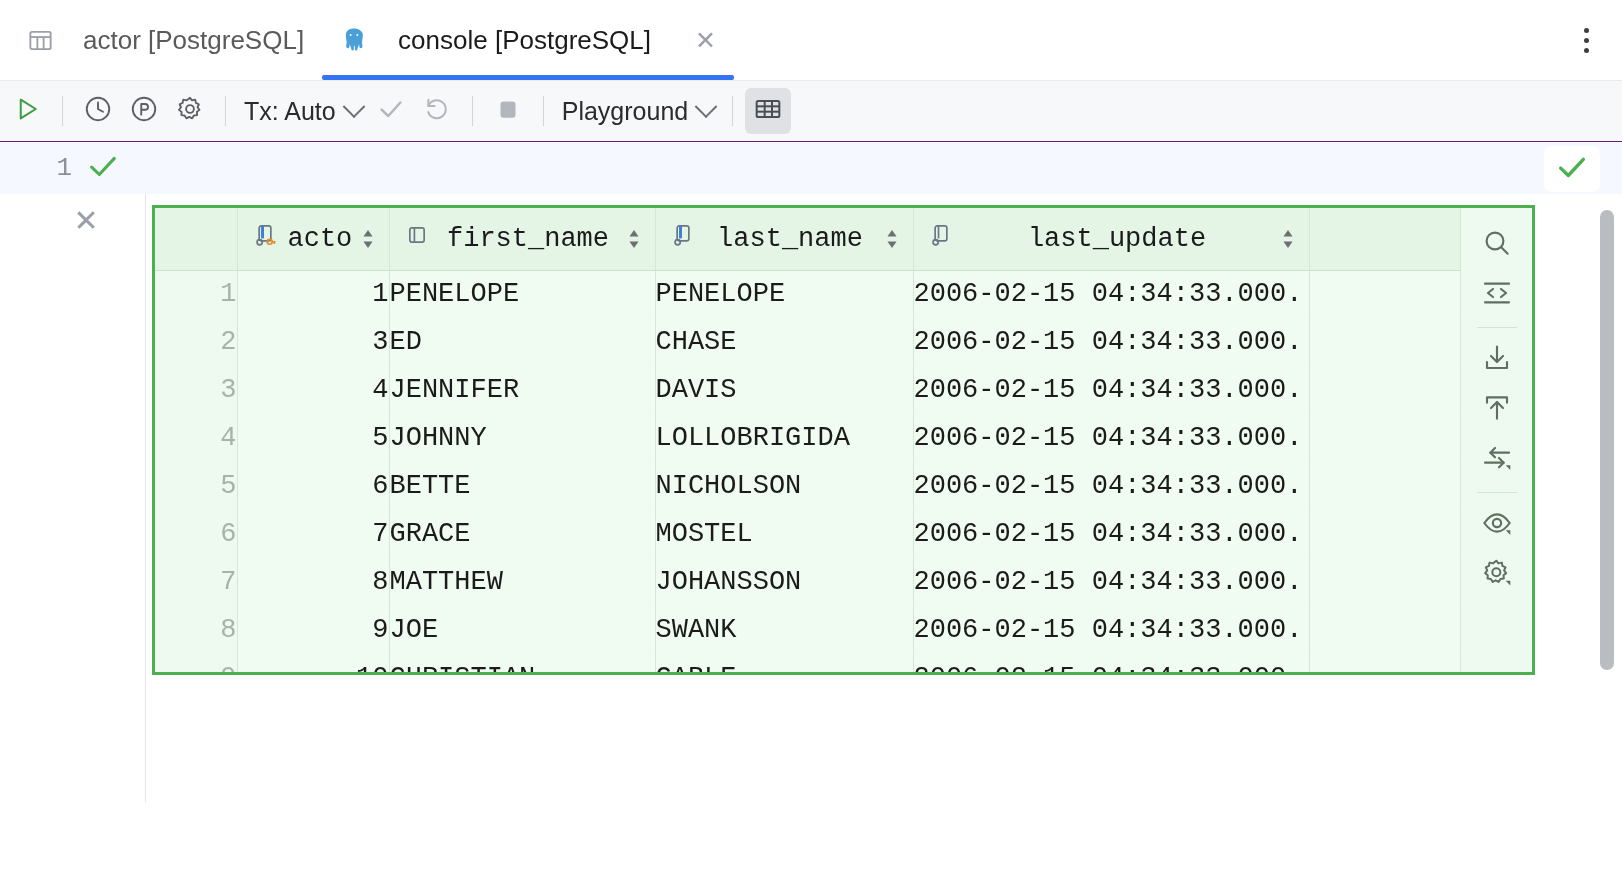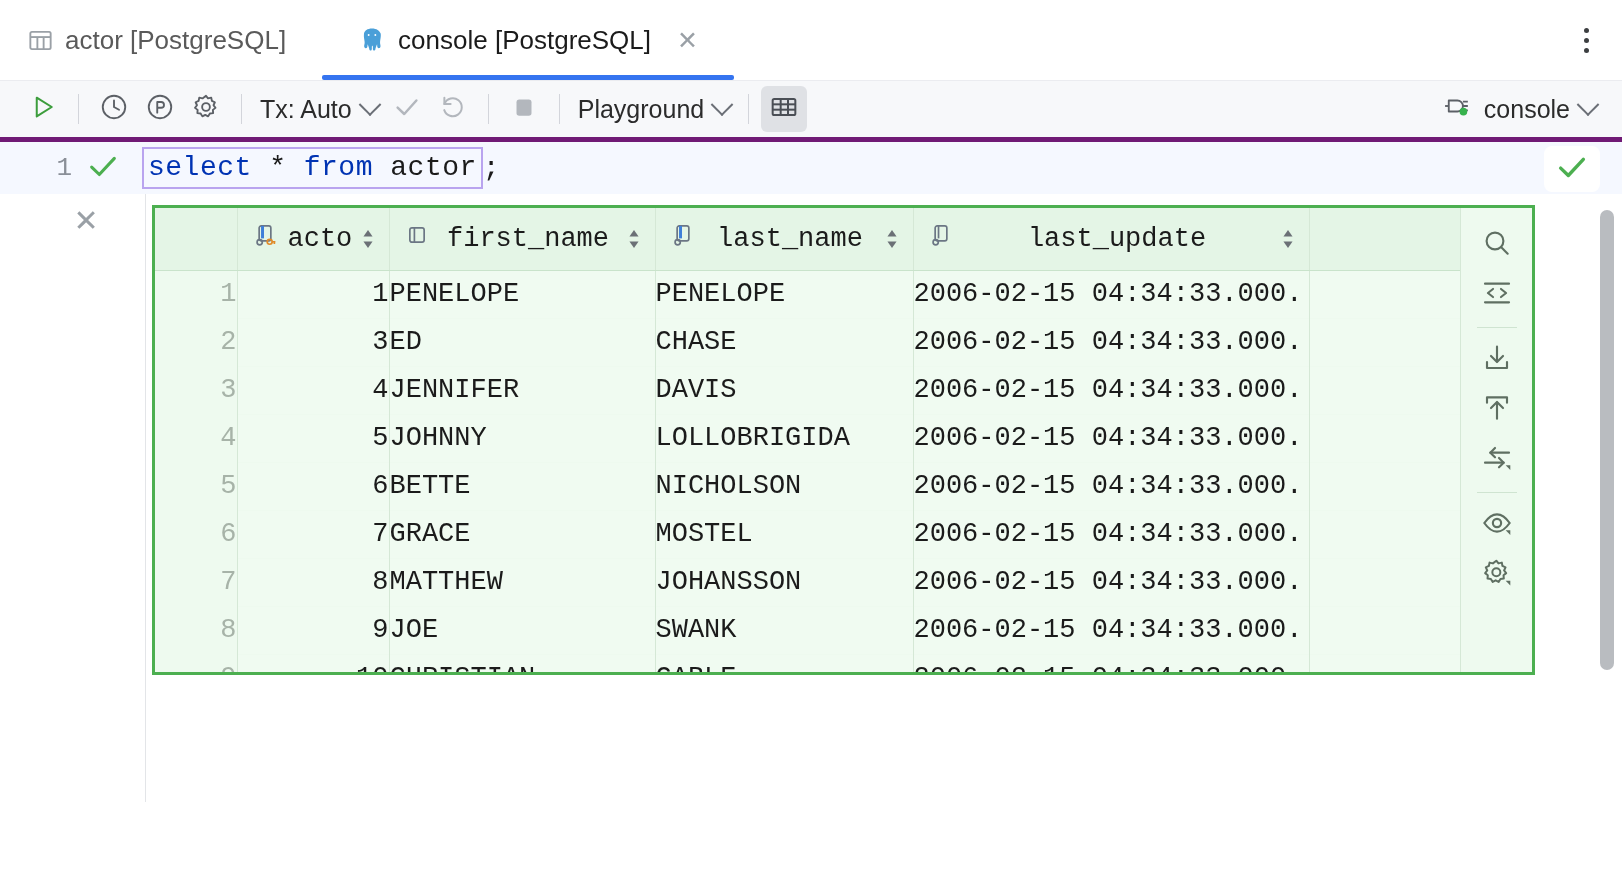--- a/index.html
+++ b/index.html
@@ -10,22 +10,22 @@
     overflow: hidden;
   }
   .app { position: relative; width: 1622px; height: 872px; background: #ffffff; }
 
   
   .tabbar {
     position: absolute; left: 0; top: 0; width: 1622px; height: 80px;
     background: #ffffff; display: flex; align-items: center;
   }
   .tab {
-    display: flex; align-items: center; gap: 12px;
-    height: 80px; padding: 0 36px; position: relative;
+    display: flex; align-items: center; gap: 30px;
+    height: 80px; padding: 0 18px; position: relative;
     font-size: 26px; color: #4a4a4a; white-space: nowrap;
   }
   .tab.inactive { color: #5a5a5a; padding-left: 28px; }
   .tab.active { color: #1b1b1b; text-align: center; }
   .tab.active::after {
     content: ""; position: absolute; left: 0; right: 0; bottom: 0;
     height: 5px; background: #3574f0; border-radius: 2px;
   }
   .tab-close {
     font-size: 25px; color: #9aa0a6; margin-left: 14px; line-height: 1;
@@ -36,22 +36,22 @@
   .kebab {
     position: absolute; right: 22px; top: 20px; width: 28px; height: 40px;
     display: flex; flex-direction: column; align-items: center;
     justify-content: center; gap: 5px; cursor: pointer;
   }
   .kebab i { width: 5px; height: 5px; border-radius: 50%; background: #3c3f41; display: block; }
 
   
   .toolbar {
     position: absolute; left: 0; top: 80px; width: 1622px; height: 62px;
-    background: #f7f8fa; border-top: 1px solid #ebecf0; border-bottom: 5px solid #701a75;
-    display: flex; align-items: center; padding: 0 20px;
+    background: #f7f8fa; border-top: 1px solid #ebecf0; border-bottom: 1px solid #701a75;
+    display: flex; align-items: center; padding: 0 4px;
   }
   .tb-btn {
     width: 46px; height: 46px; display: flex; align-items: center;
     justify-content: center; border-radius: 6px; cursor: pointer; flex: 0 0 auto;
   }
   .tb-btn.pressed { background: #dfe1e5; }
   .tb-sep { width: 1px; height: 30px; background: #d3d5db; margin: 0 12px; flex: 0 0 auto; }
   .tb-text {
     font-size: 25px; color: #2b2b2b; display: flex; align-items: center;
     gap: 10px; cursor: pointer; padding: 0 6px; white-space: nowrap;
@@ -281,46 +281,31 @@
           <line x1="15" y1="6" x2="15" y2="18"></line>
         </svg>
       </span>
     </div>
 
     <div class="tb-right">
 
 
       <div class="tb-gap"></div>
 
-      <div class="tb-text">
-        <span>
-          <svg width="32" height="30" viewBox="0 0 26 24" fill="none" stroke="#5c6066" stroke-width="1.5">
-            <path d="M2.5 12 h3"></path>
-            <path d="M5.5 7.5 h7 a4.5 4.5 0 0 1 0 9 h-7 Z" stroke-linejoin="round"></path>
-            <path d="M17 8.5 h4 M17 12 h4 M17 15.5 h4"></path>
-            <circle cx="17.4" cy="16.6" r="3.1" fill="#37b24d" stroke="none"></circle>
-          </svg>
-        </span>
-        <span>console</span>
-        <span class="chev"></span>
-      </div>
     </div>
   </div>
 
   <div class="editor">
     <div class="gutter-num">1</div>
     <div class="gutter-check">
       <span>
         <svg width="34" height="34" viewBox="0 0 24 24" fill="none" stroke="#4caf50" stroke-width="2.2" stroke-linecap="round" stroke-linejoin="round">
           <path d="M4 12.8 L9.4 18 L20 6.6"></path>
         </svg>
       </span>
-    </div>
-    <div class="code">
-      <span class="sel-box"><span class="kw">select</span><span class="plain"> * </span><span class="kw">from</span><span class="plain"> actor</span></span><span class="plain">;</span>
     </div>
   </div>
 
   <div class="editor-ok">
     <span>
       <svg width="34" height="34" viewBox="0 0 24 24" fill="none" stroke="#4caf50" stroke-width="2.4" stroke-linecap="round" stroke-linejoin="round">
         <path d="M4 12.8 L9.4 18 L20 6.6"></path>
       </svg>
     </span>
   </div>

